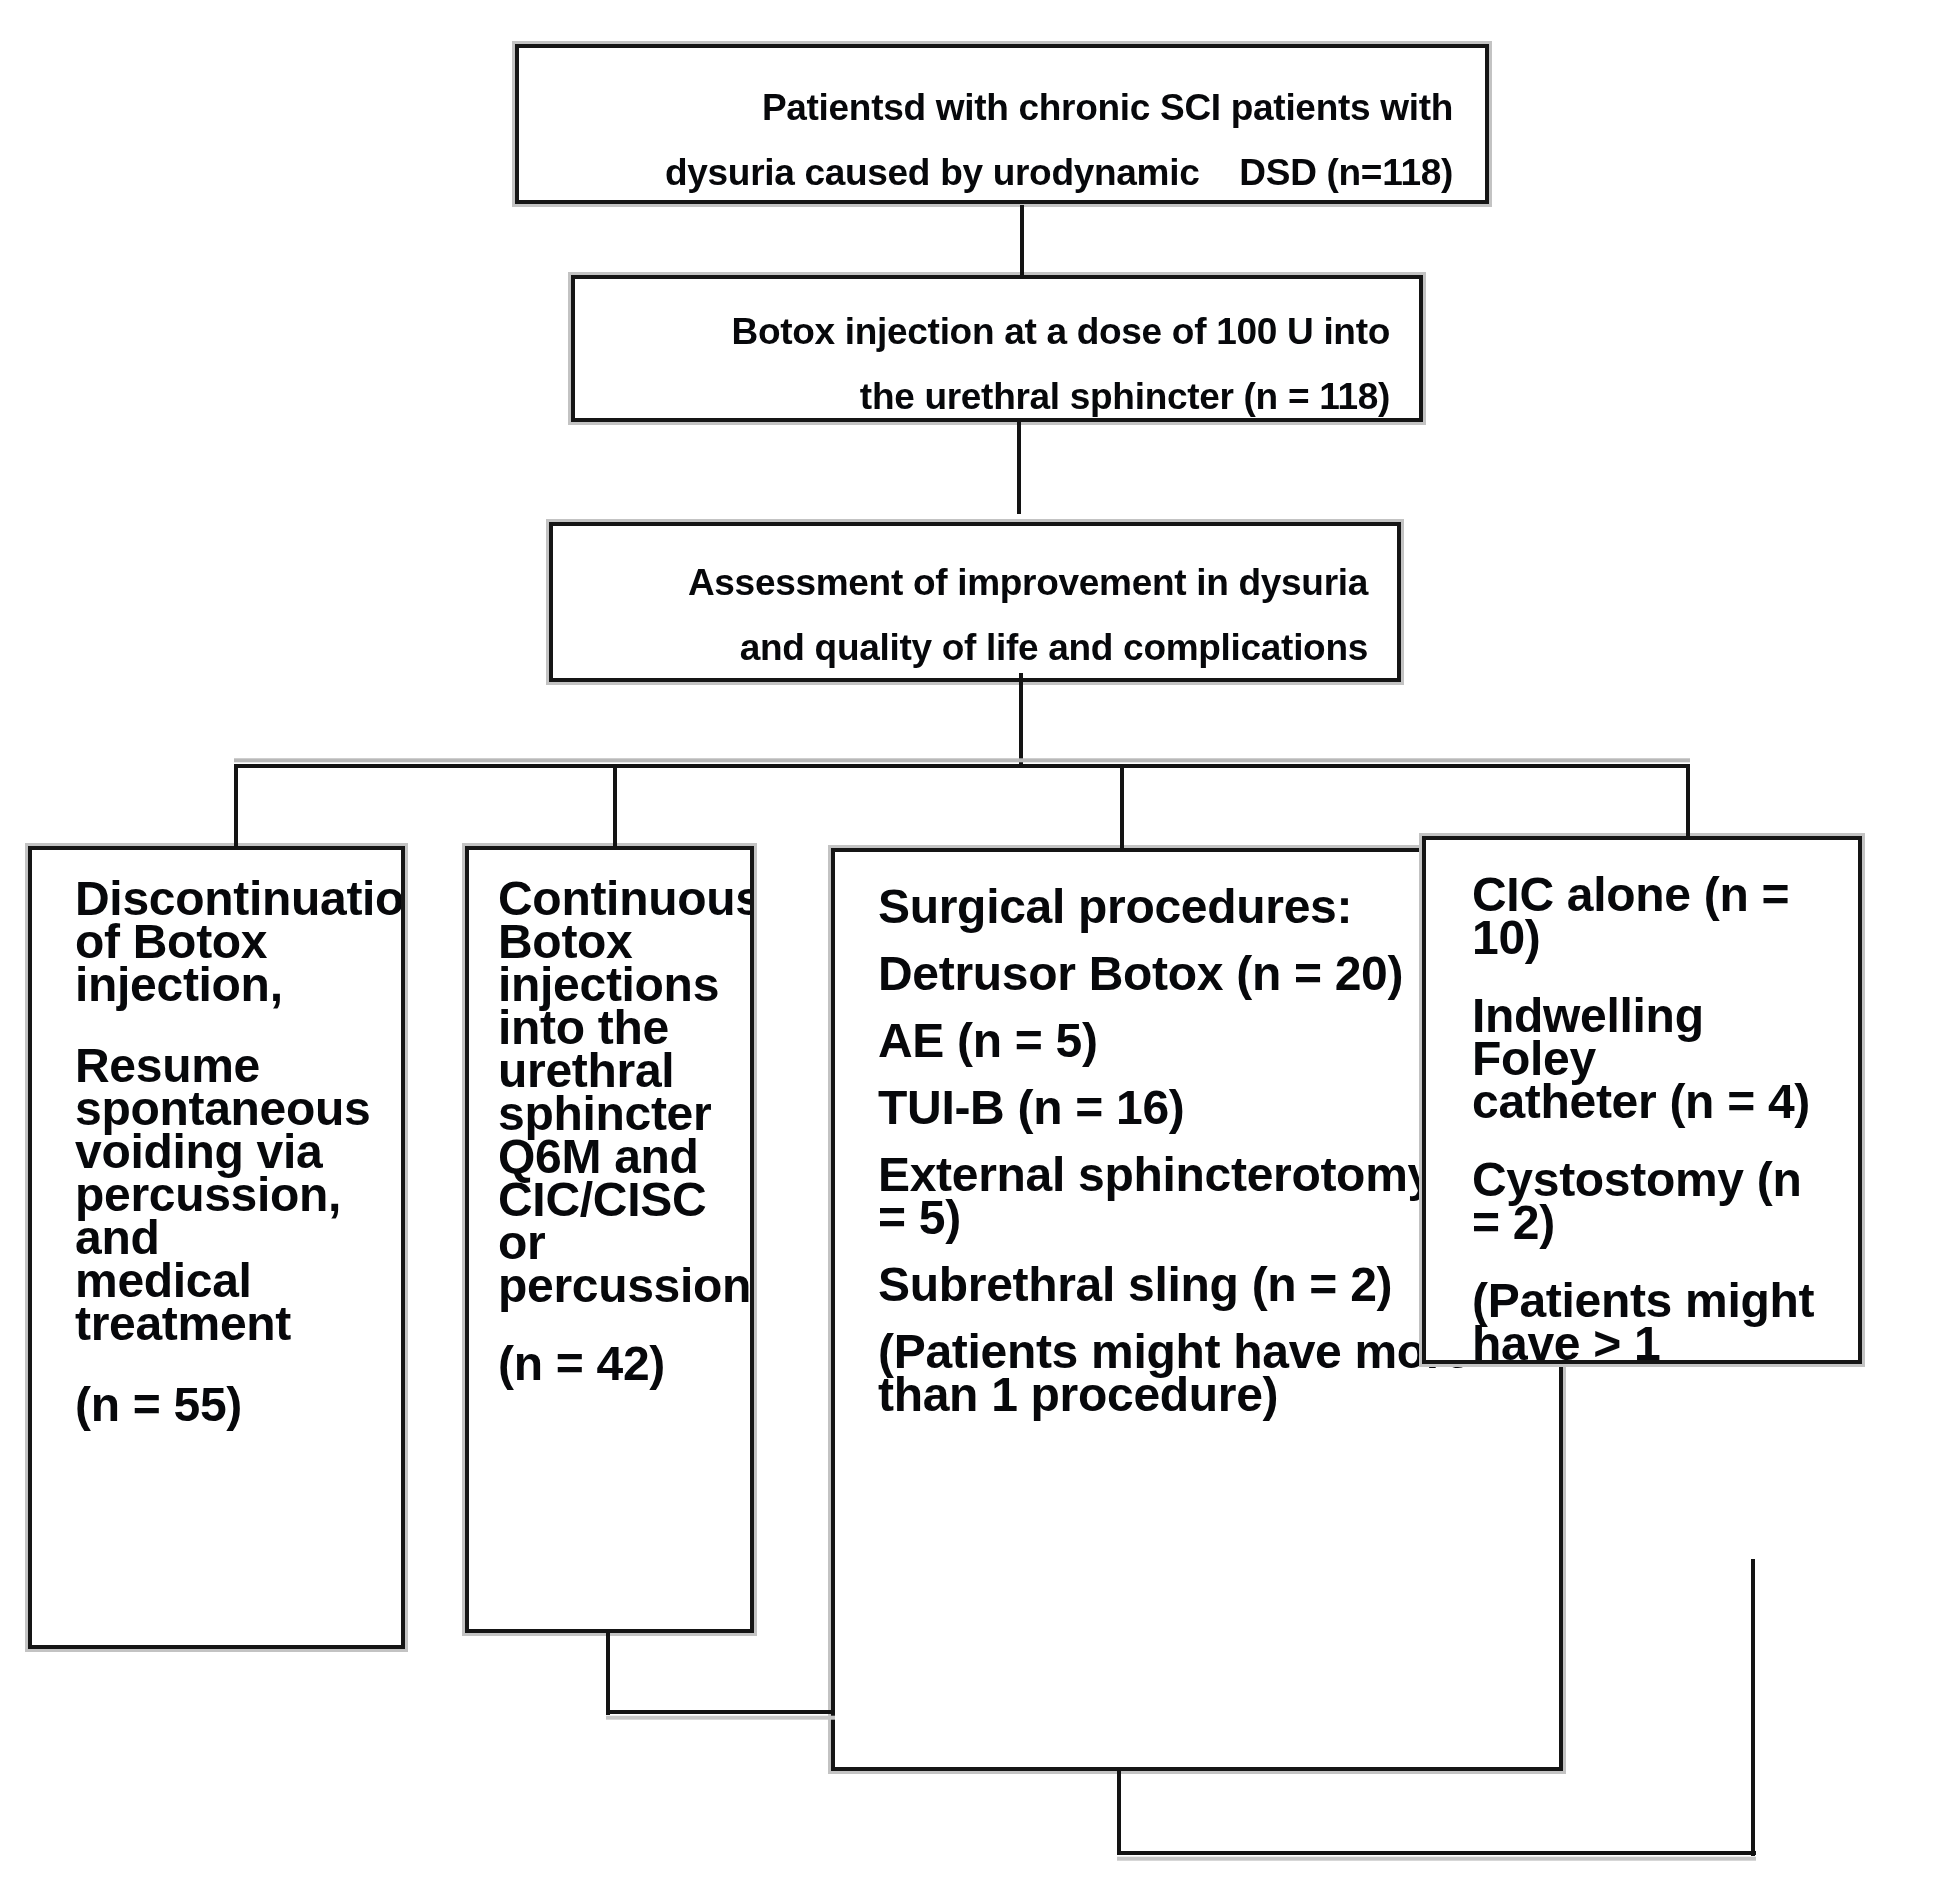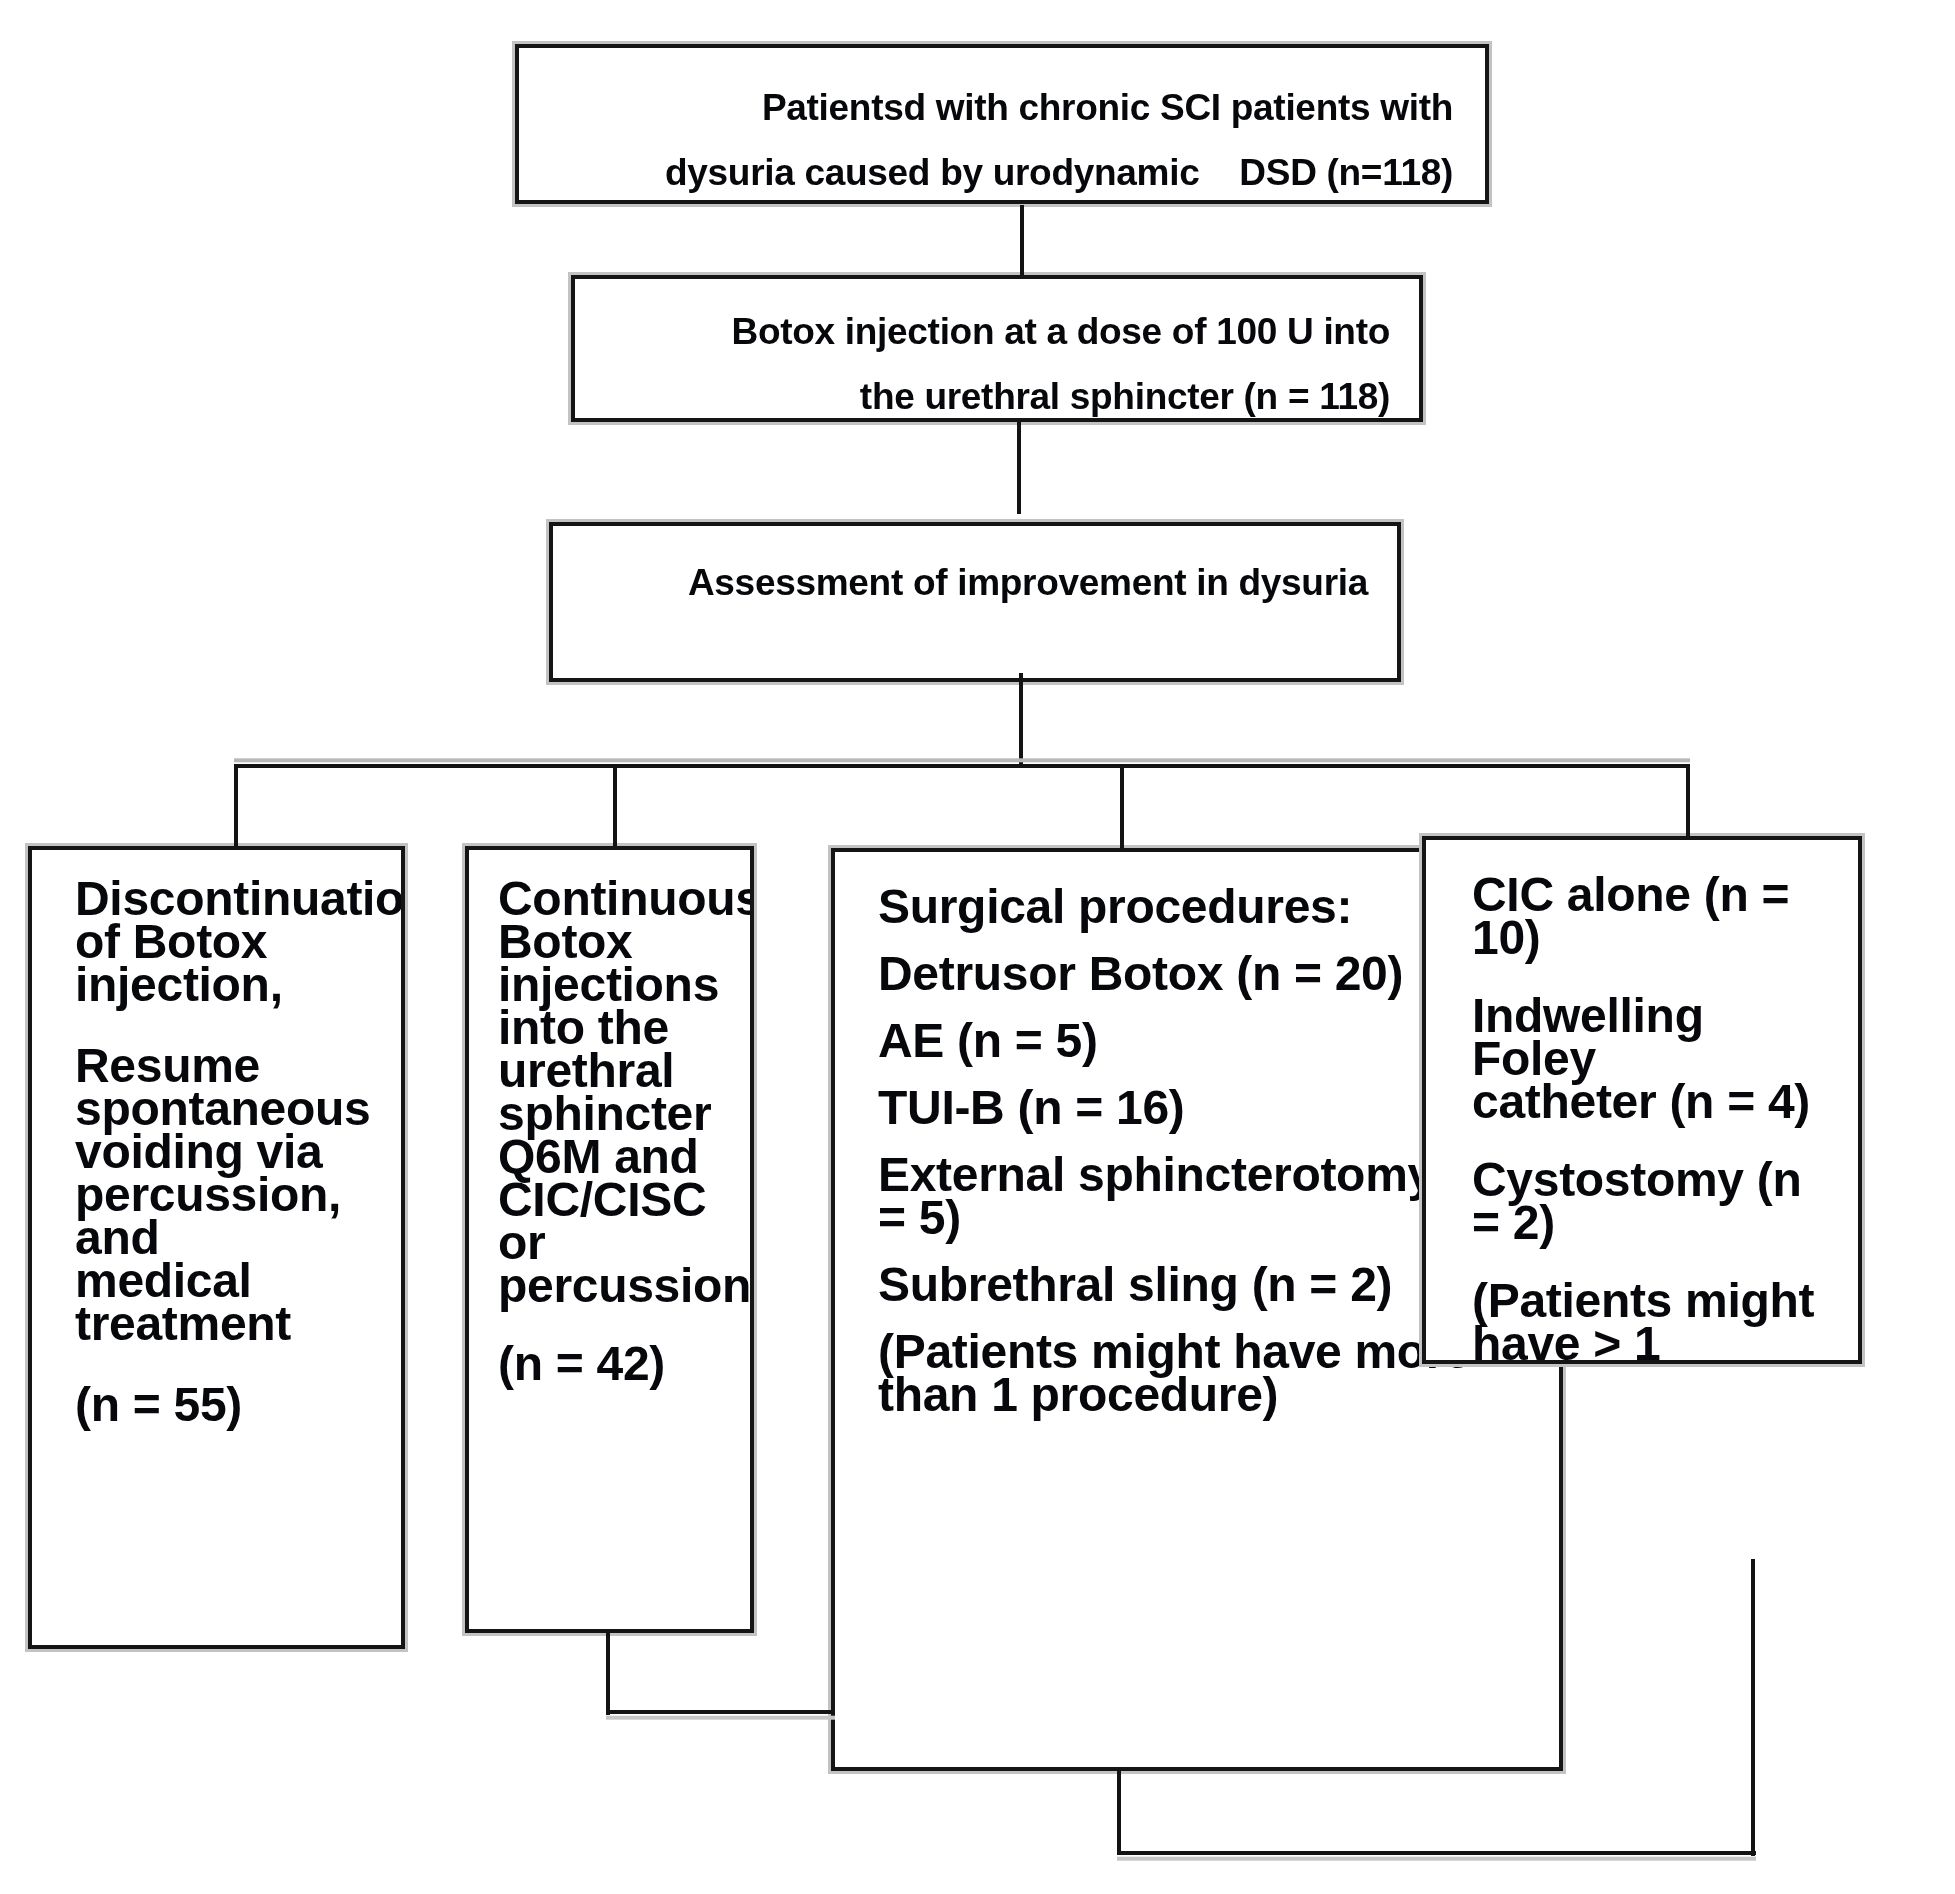--- a/index.html
+++ b/index.html
@@ -74,20 +74,21 @@
   <div class="fbox top" id="box-patients">
       <div class="para">Patientsd with chronic SCI patients with</div>
       <div class="para">dysuria caused by urodynamic    DSD (n=118)</div>
     </div>
   <div class="fbox top" id="box-botox">
       <div class="para">Botox injection at a dose of 100 U into</div>
       <div class="para">the urethral sphincter (n = 118)</div>
     </div>
   <div class="fbox top" id="box-assessment">
       <div class="para">Assessment of improvement in dysuria</div>
+      <div class="para">and quality of life and complications</div>
     </div>
 
   <div class="fbox" id="box-discontinuation">
       <div class="para">Discontinuation
 of Botox
 injection,</div>
       <div class="para">Resume
 spontaneous
 voiding via
 percussion, and

